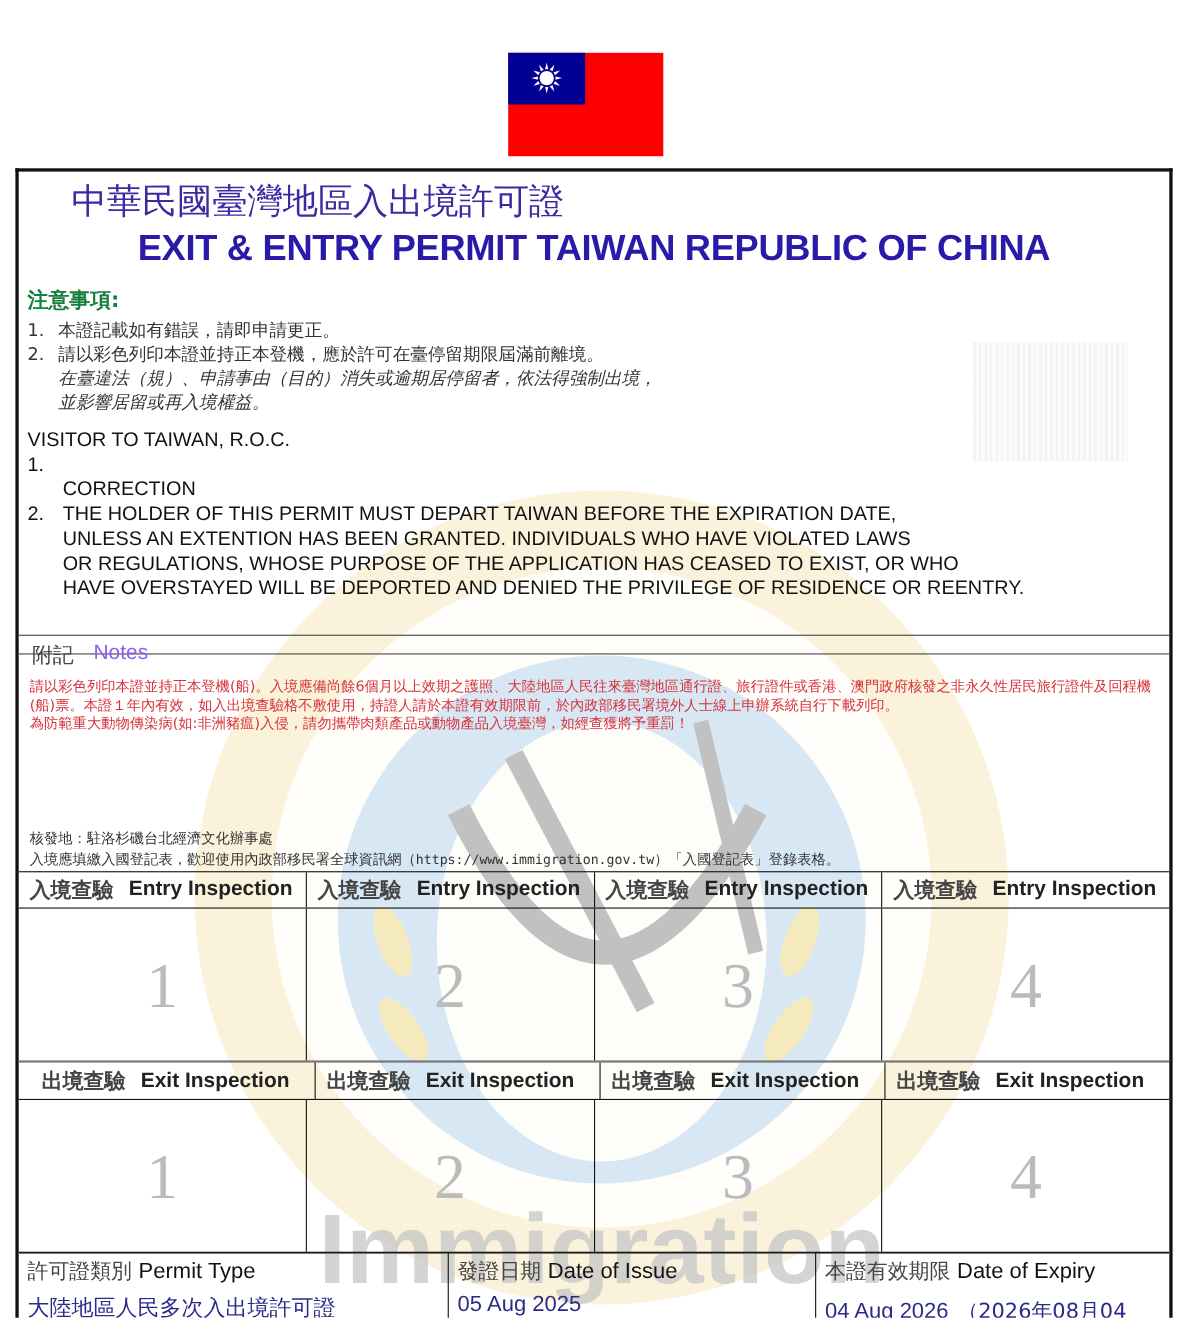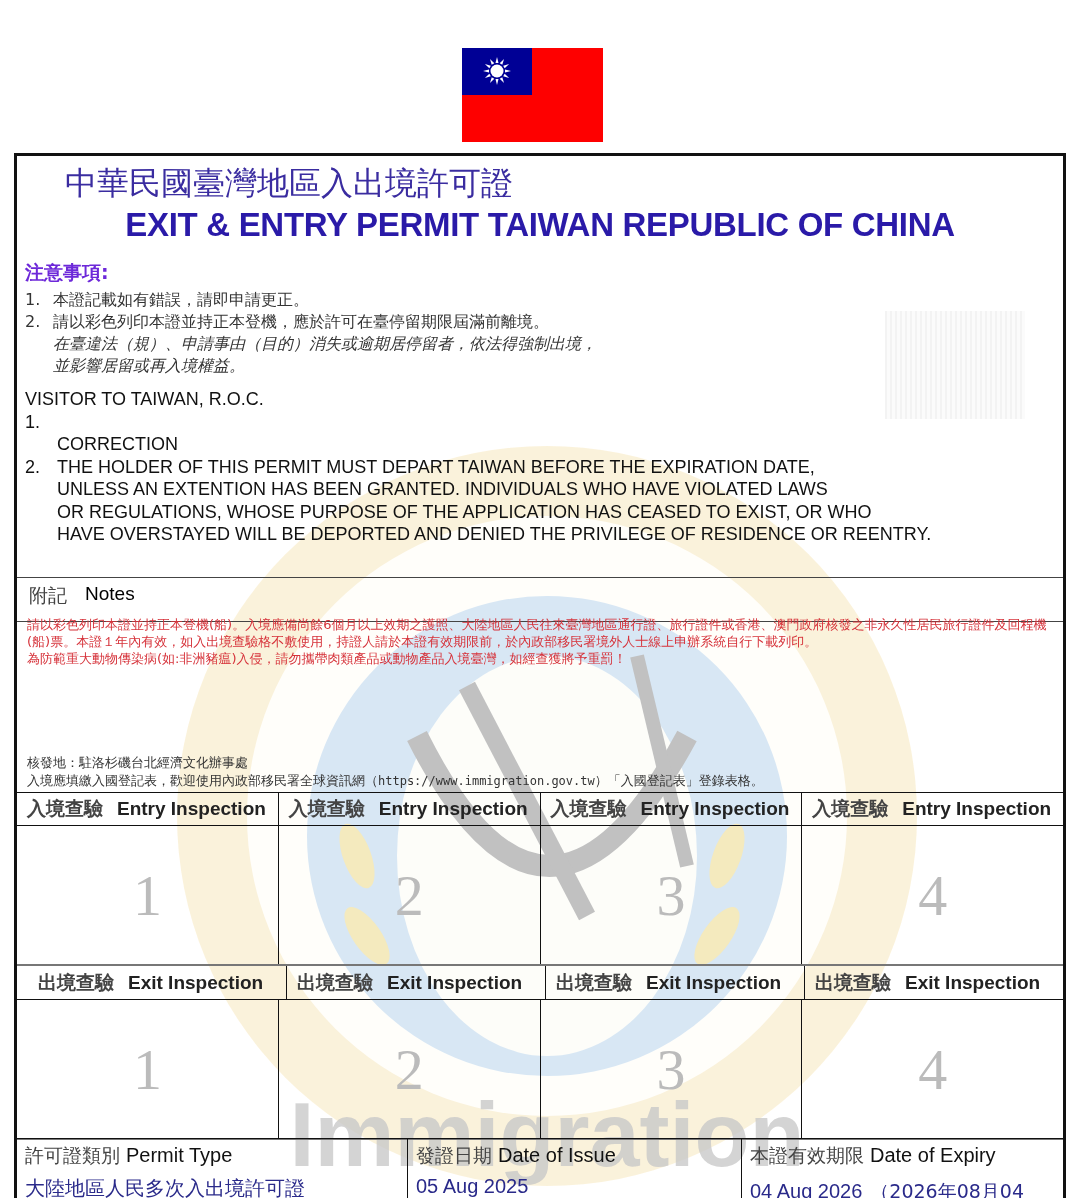--- a/index.html
+++ b/index.html
@@ -4,33 +4,33 @@
 <style>
   html,body{margin:0;padding:0;background:#fff;}
   body{width:1080px;height:1198px;position:relative;overflow:hidden;font-family:"Liberation Sans","DejaVu Sans",sans-serif;color:#222;}
   .flag{position:absolute;left:462px;top:48px;width:141px;height:94px;background:#fe0000;}
   .flag .canton{position:absolute;left:0;top:0;width:70px;height:47px;background:#000095;}
   .flag .sun{position:absolute;left:20px;top:8px;width:30px;height:30px;}
   .permit{position:absolute;left:14px;top:153px;width:1052px;height:1060px;border:3px solid #111;border-bottom:none;box-sizing:border-box;overflow:hidden;}
   .watermark{position:absolute;left:150px;top:280px;width:760px;height:760px;pointer-events:none;opacity:0.45;}
   .title-zh{position:absolute;top:6px;left:0;width:100%;text-align:left;font-family:"DejaVu Sans",sans-serif;font-size:32px;color:#3a2ca0;font-weight:300;margin-left:48px;}
   .title-en{position:absolute;top:50px;left:0;width:100%;text-align:center;font-size:33px;font-weight:bold;color:#2a1aa8;letter-spacing:-0.3px;}
-  .notice-heading{position:absolute;left:8px;top:104px;font-size:19px;font-weight:bold;color:#6d28d9;font-family:"DejaVu Sans",sans-serif;}
+  .notice-heading{position:absolute;left:8px;top:104px;font-size:19px;font-weight:bold;color:#15803d;font-family:"DejaVu Sans",sans-serif;}
   .zh-list{position:absolute;left:8px;top:133px;font-size:16px;line-height:22px;color:#333;font-family:"DejaVu Sans",sans-serif;}
   .zh-list .row{display:flex;}
   .zh-list .num{width:28px;}
   .zh-list .indent{padding-left:28px;font-style:italic;}
   .qr{position:absolute;left:868px;top:155px;width:140px;height:108px;background:repeating-linear-gradient(90deg,#eee 0 2px,#fafafa 2px 5px),repeating-linear-gradient(0deg,#e6e6e6 0 2px,#fff 2px 4px);opacity:0.7;}
   .en-notice{position:absolute;left:8px;top:232px;font-size:18px;line-height:22.5px;color:#111;}
   .en-notice .row{display:flex;}
   .en-notice .num{width:32px;}
   .en-notice .indent{padding-left:32px;}
-  .notes-bar{position:absolute;left:0;top:421px;width:100%;height:45px;border-top:1px solid #444;border-bottom:1px solid #444;box-sizing:border-box;}
+  .notes-bar{position:absolute;left:0;top:421px;width:100%;height:18px;border-top:1px solid #444;border-bottom:1px solid #444;box-sizing:border-box;}
   .notes-bar .zh{position:absolute;left:12px;top:5px;font-size:19px;color:#444;font-family:"DejaVu Sans",sans-serif;}
-  .notes-bar .en{position:absolute;left:68px;top:5px;font-size:19px;color:#000000;text-align:right;}
+  .notes-bar .en{position:absolute;left:68px;top:5px;font-size:19px;color:#8b5cf6;text-align:right;}
   .red-notes{position:absolute;left:10px;top:460px;width:1035px;font-size:13px;line-height:17px;color:#d6323a;font-family:"DejaVu Sans",sans-serif;}
   .issue-info{position:absolute;left:10px;top:598px;font-size:13px;line-height:18px;color:#333;font-family:"DejaVu Sans",sans-serif;}
   .issue-info .url{font-family:"DejaVu Sans Mono",monospace;font-size:12px;}
   .grid{position:absolute;left:0;width:100%;}
   .grid .hdr{display:flex;height:34px;border-top:1px solid #111;border-bottom:1px solid #111;box-sizing:border-box;font-weight:bold;}
   .grid .hdr .cell{flex:1;border-right:1px solid #111;box-sizing:border-box;display:flex;align-items:center;padding-left:10px;font-size:19px;}
   .grid .hdr .cell:last-child{border-right:none;}
   .grid .hdr .zh{color:#444;font-family:"DejaVu Sans",sans-serif;margin-right:14px;}
   .grid .body{display:flex;height:140px;border-bottom:2px solid #777;box-sizing:border-box;}
   .grid .body .cell{flex:1;border-right:1px solid #111;box-sizing:border-box;display:flex;align-items:center;justify-content:center;font-family:"Liberation Serif",serif;font-size:58px;color:#bbb;}

